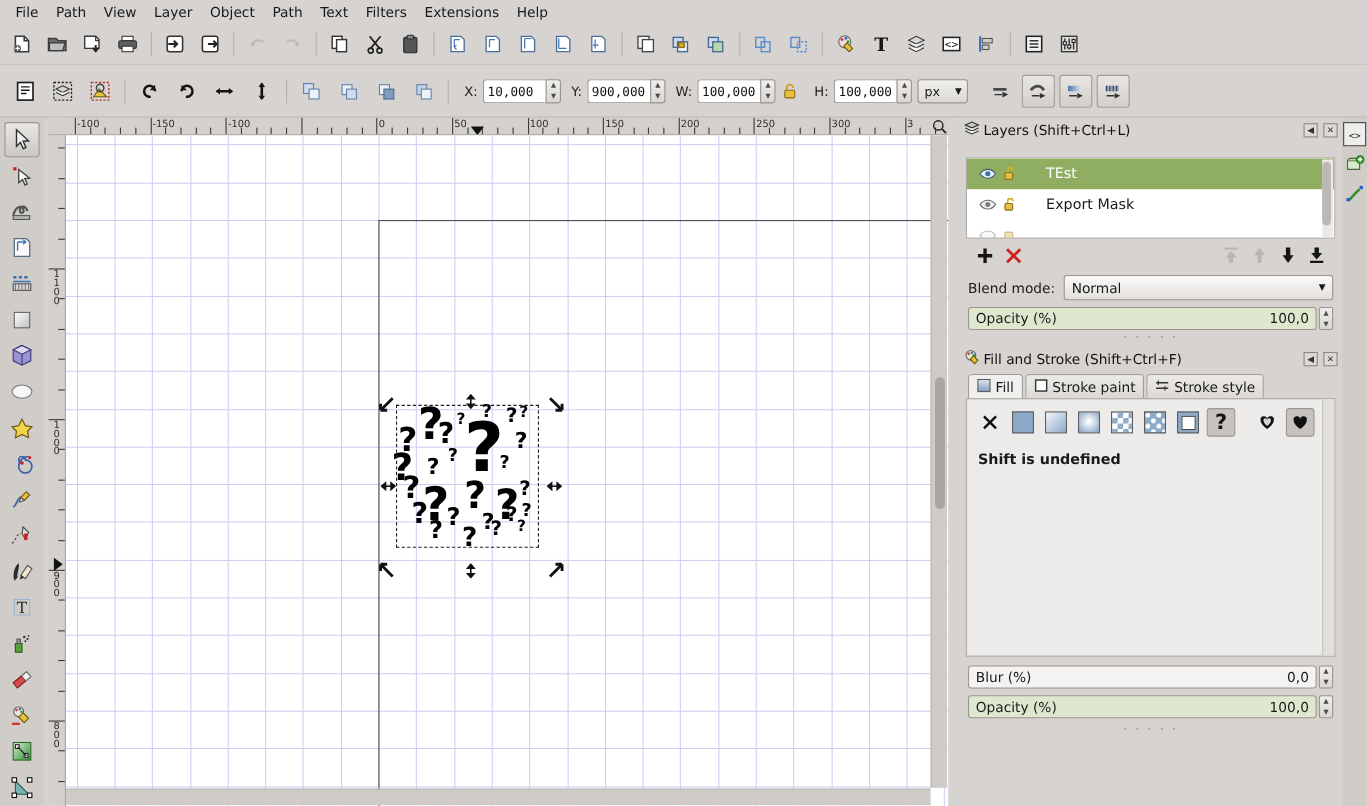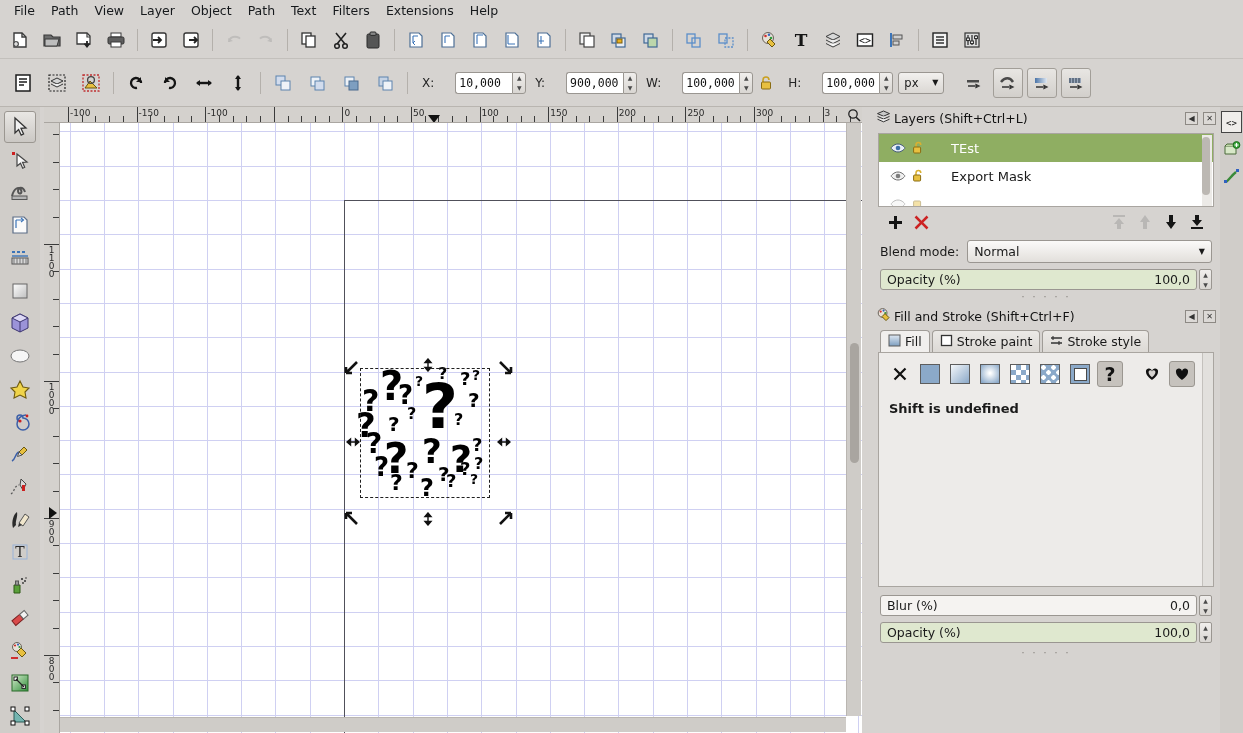--- a/index.html
+++ b/index.html
@@ -50,21 +50,21 @@
     display: flex; align-items: center;
     border-bottom: 1px solid #b9b5b0;
     padding-left: 6px;
   }
   .tbtn2 { width: 30px; height: 30px; margin: 0 2px;
     display:flex; align-items:center; justify-content:center;
     border:1px solid transparent; border-radius:3px; cursor:default;}
   .tbtn2.active { border-color:#a29e98; background:linear-gradient(#e8e6e3,#d2cfcb); }
 
   .fieldlabel { font-size: 12px; margin: 0 5px 0 9px; color:#242424;}
-  .spinwrap { display:flex; align-items:stretch; height:22px;margin-left:16px;}
+  .spinwrap { display:flex; align-items:stretch; height:22px;}
   .spininput {
     width: 57px; height: 22px; background:#fff;
     border:1px solid #9a9691; border-right:none;
     border-radius:3px 0 0 3px;
     font-family:"DejaVu Sans Mono","Liberation Mono",monospace;
     font-size:11.5px; padding:0 3px; line-height:20px;
     color:#111; overflow:hidden; white-space:nowrap;
   }
   .spinbtns {
     width:14px; border:1px solid #9a9691; border-radius:0 3px 3px 0;
@@ -167,21 +167,21 @@
   .panel-hdr {
     height:22px; display:flex; align-items:center;
     padding:0 4px 0 4px; font-size:12.5px; color:#131313;
   }
   .hdr-title { flex:1; margin-left:3px; }
   .hdr-btn { width:13px; height:13px; border:1px solid #8d8984;
     background:#dcd9d6; margin-left:5px; font-size:8px;
     display:flex; align-items:center; justify-content:center; color:#333;}
 
   .layerlist {
-    margin:4px 6px 0 6px; background:#fff; border:1px solid #a9a5a0;
+    margin:14px 6px 0 6px; background:#fff; border:1px solid #a9a5a0;
     height:74px; position:relative; overflow:hidden;
   }
   .layerrow {
     height:28px; display:flex; align-items:center; padding-left:10px;
     font-size:13px;
   }
   .layerrow.sel { background:#8fae62; color:#fff; }
   .layername { margin-left:22px; }
   .eye { width:18px; display:flex; justify-content:center; }
   .lock { width:22px; display:flex; justify-content:center; }

